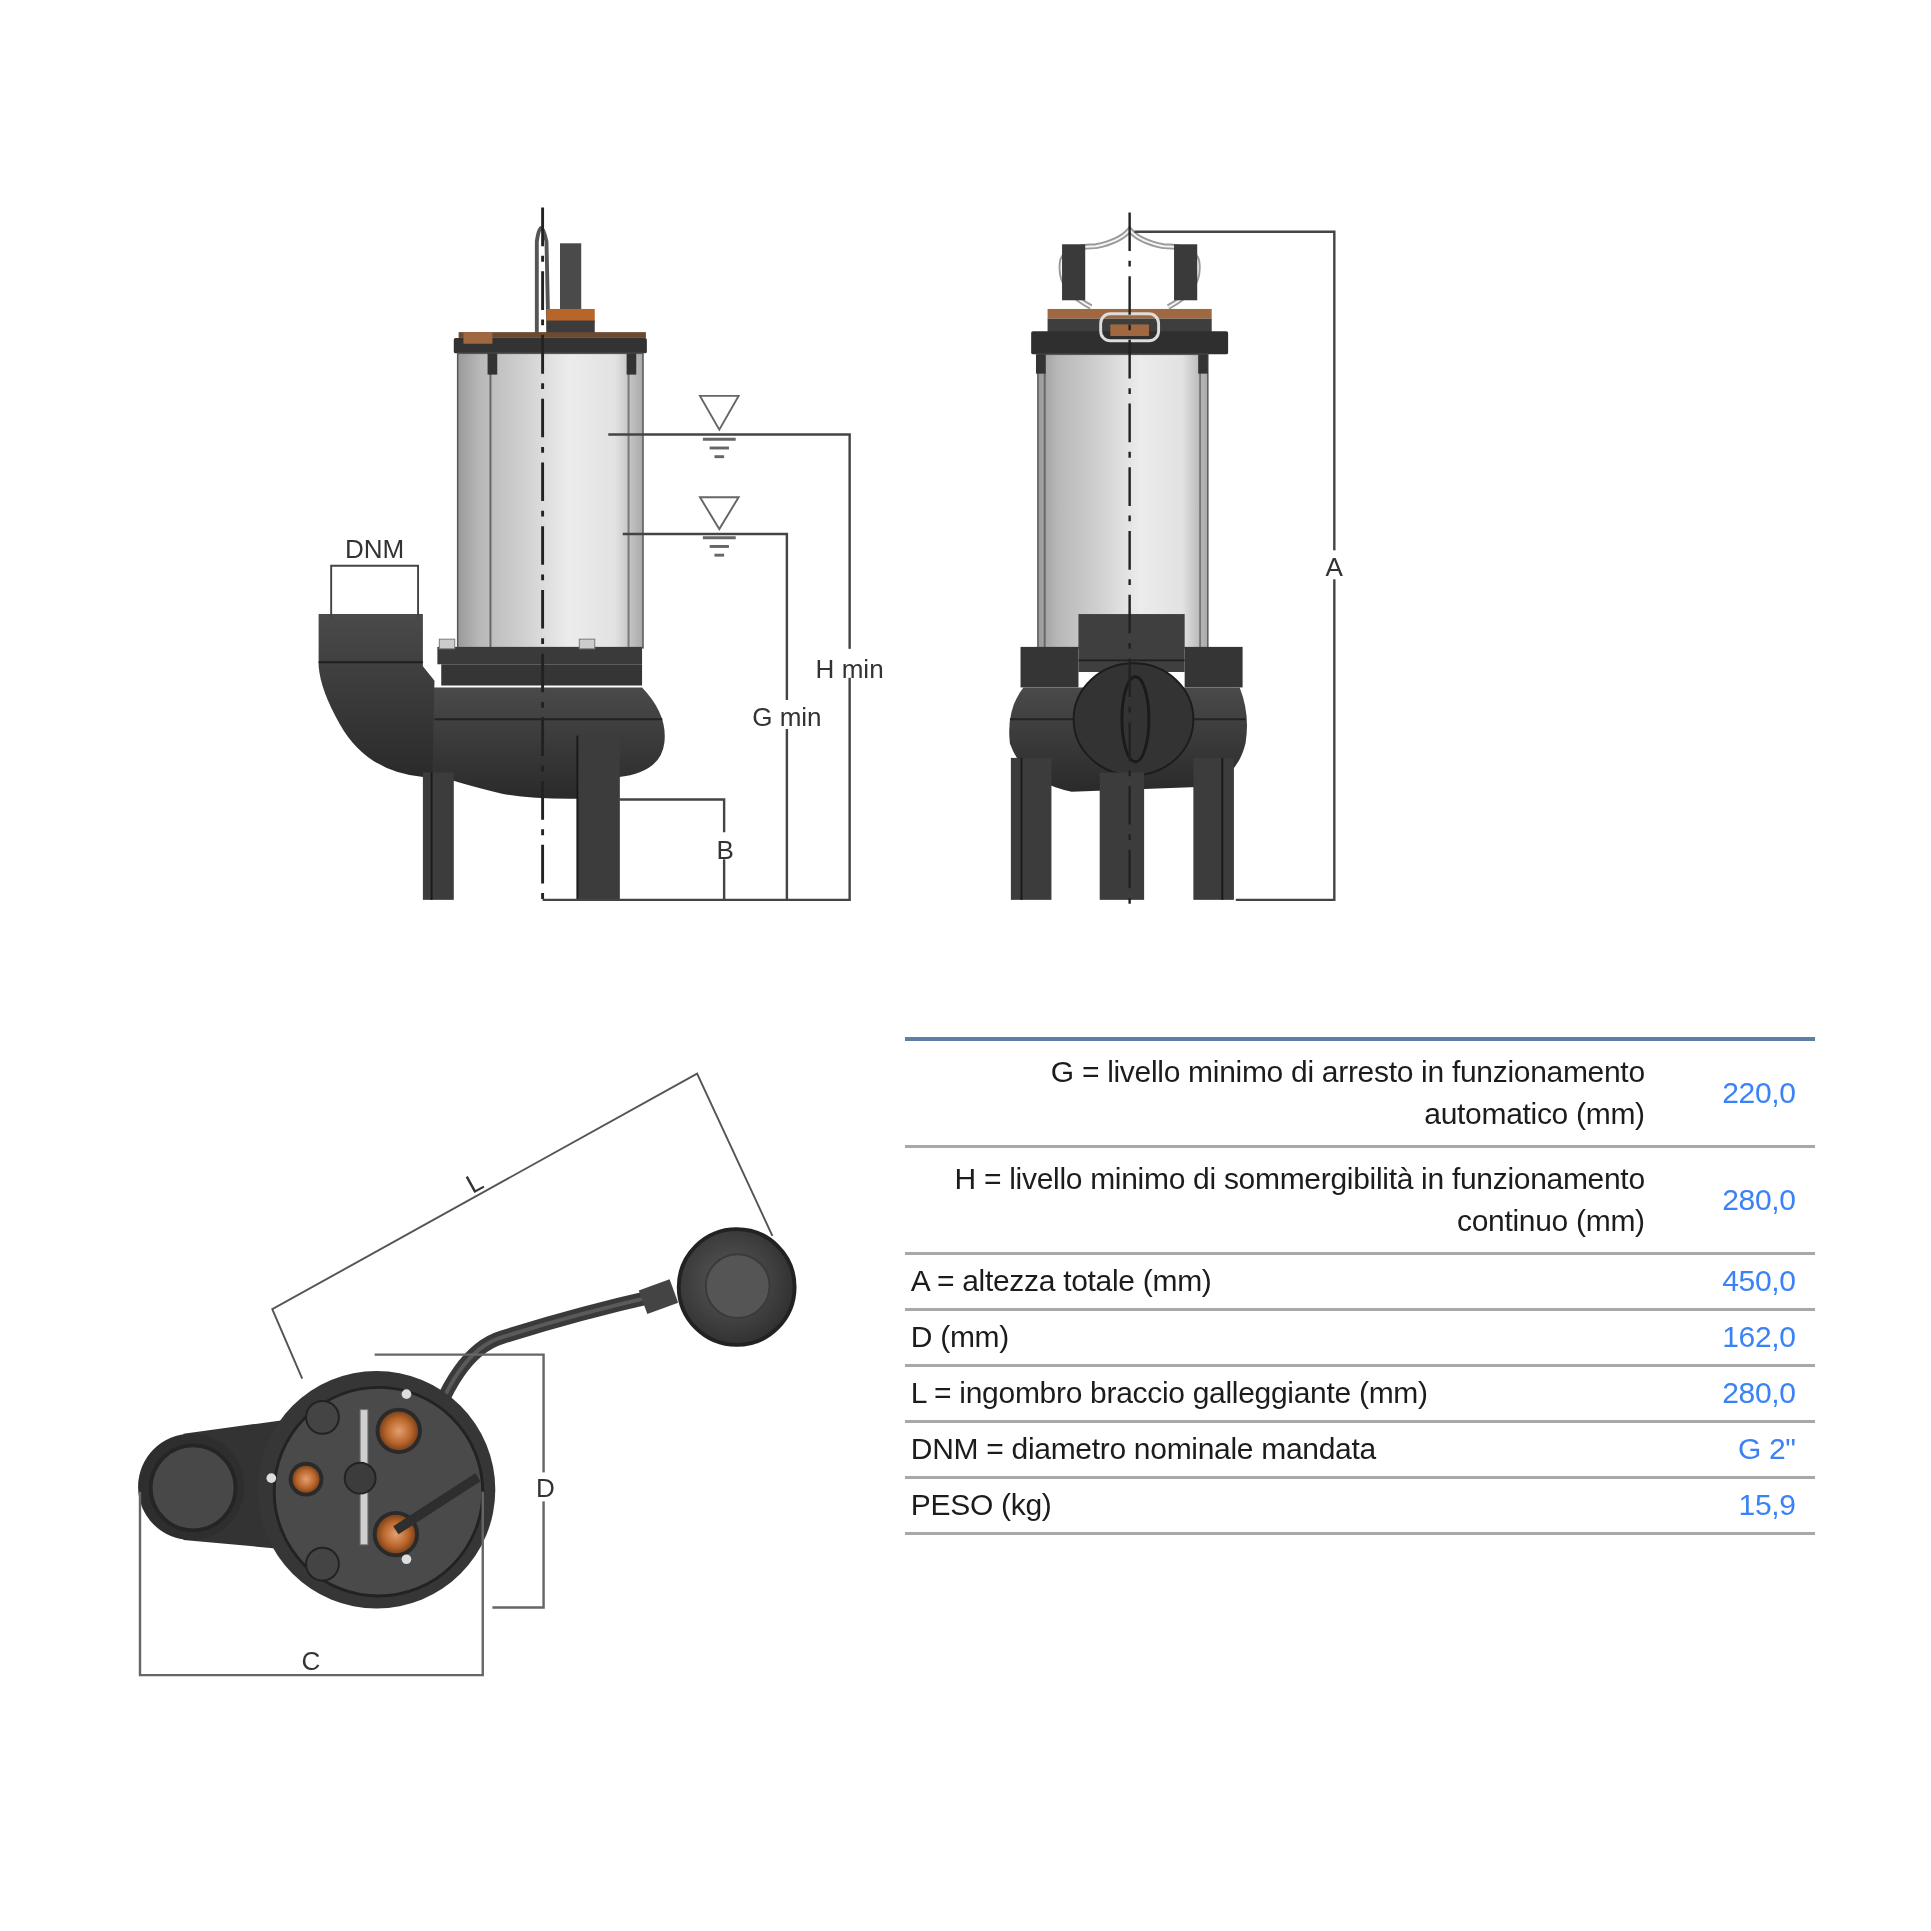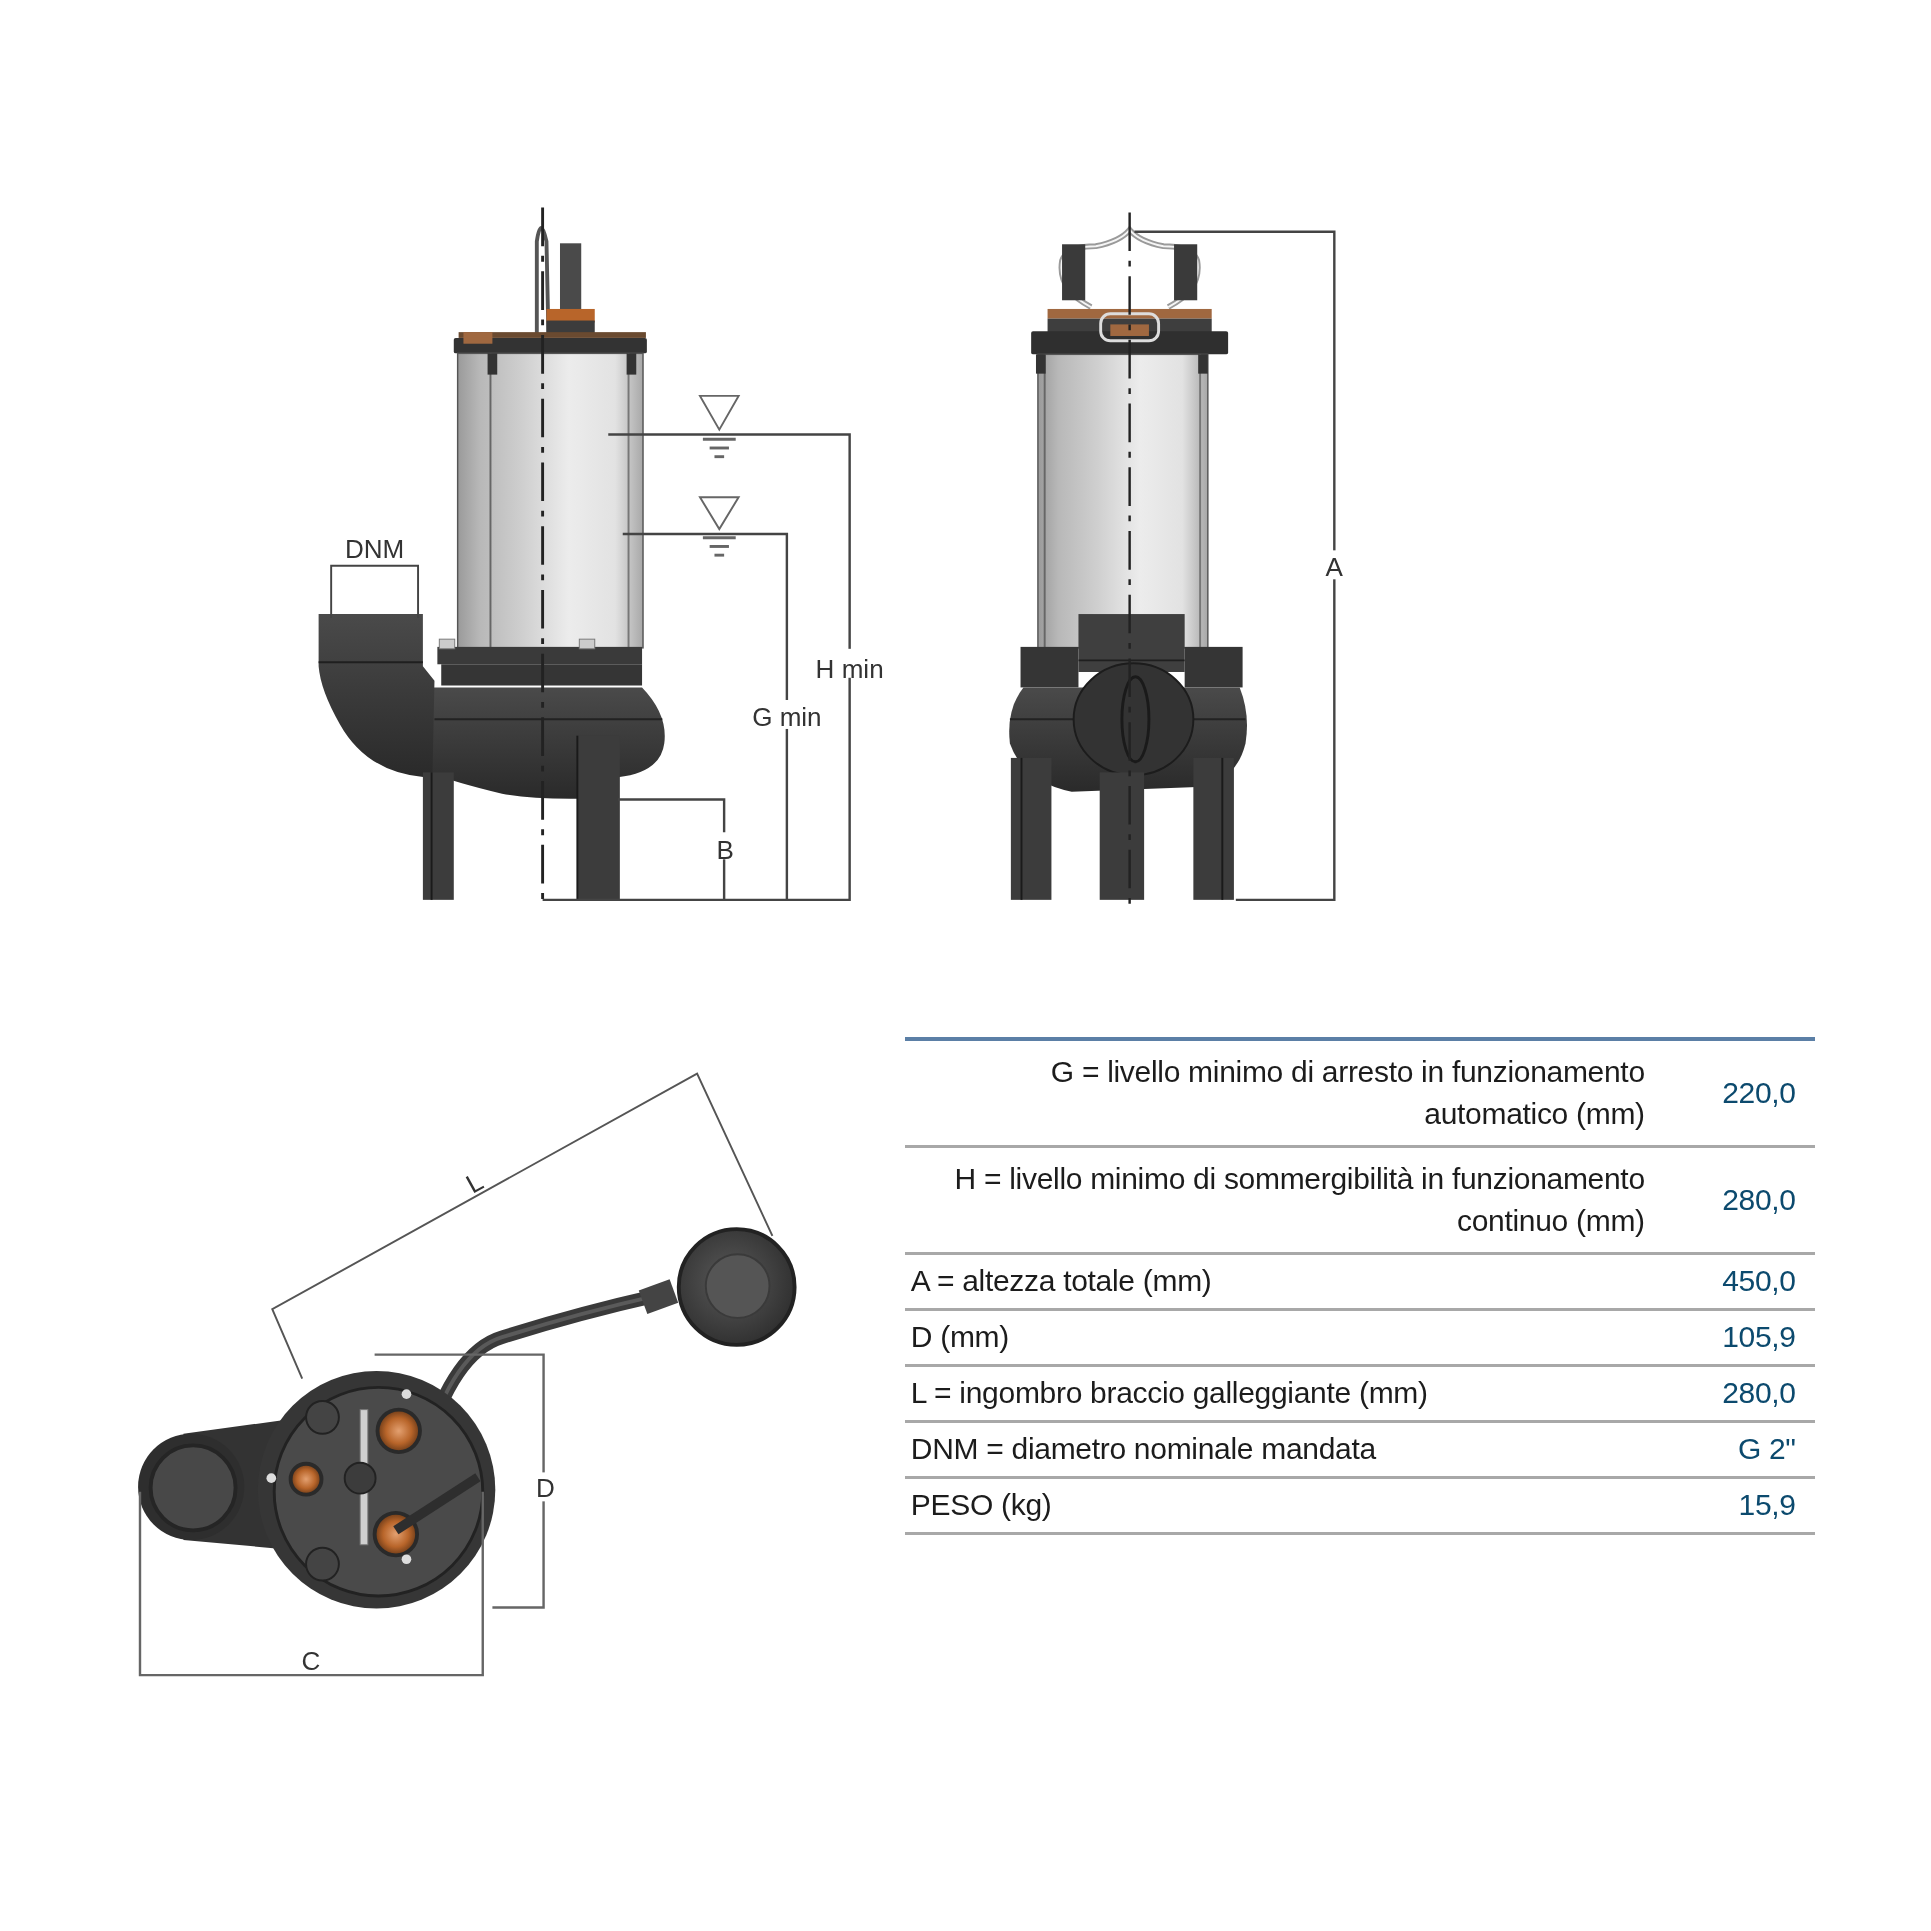--- a/index.html
+++ b/index.html
@@ -6,21 +6,21 @@
   body { width:1931px; height:1931px; position:relative; overflow:hidden;
          font-family:"Liberation Sans", "DejaVu Sans", sans-serif; color:#1a1a1a; }
   .drawing { position:absolute; left:0; top:0; width:1931px; height:1931px; }
   .dim-label { font-family:"Liberation Sans", sans-serif; font-size:27px; fill:#333333; }
   .spec-table { position:absolute; left:905px; top:1037px; width:910px;
                 border-collapse:collapse; font-family:"Liberation Sans", "DejaVu Sans", sans-serif; }
   .spec-table .top-rule { height:3.9px; background:#5b7fa6; }
   .spec-row { display:flex; align-items:center; justify-content:space-between;
               border-bottom:3.9px solid #a8a8a8; padding:0 19.3px 0 5.8px; box-sizing:border-box; }
   .spec-row .label { font-size:30px; line-height:42px; color:#1c1c1c; max-width:734px; letter-spacing:-0.3px;text-align:right; }
-  .spec-row .value { font-size:30px; color:#0c4a6e; white-space:nowrap; letter-spacing:-0.3px; }
+  .spec-row .value { font-size:30px; color:#3b82f6; white-space:nowrap; letter-spacing:-0.3px; }
   .h-2 { height:107px; }
   .h-1 { height:56px; }
 </style>
 </head>
 <body>
 
 <svg class="drawing" viewBox="0 0 2000 2000" xmlns="http://www.w3.org/2000/svg">
   <defs>
     <linearGradient id="motorGrad" x1="0" x2="1" y1="0" y2="0">
       <stop offset="0" stop-color="#9a9a9a"></stop>
@@ -200,21 +200,21 @@
   <div class="spec-row h-2">
     <span class="label">H = livello minimo di sommergibilità in funzionamento continuo (mm)</span>
     <span class="value">280,0</span>
   </div>
   <div class="spec-row h-1">
     <span class="label">A = altezza totale (mm)</span>
     <span class="value">450,0</span>
   </div>
   <div class="spec-row h-1">
     <span class="label">D (mm)</span>
-    <span class="value">105,9</span>
+    <span class="value">162,0</span>
   </div>
   <div class="spec-row h-1">
     <span class="label">L = ingombro braccio galleggiante (mm)</span>
     <span class="value">280,0</span>
   </div>
   <div class="spec-row h-1">
     <span class="label">DNM = diametro nominale mandata</span>
     <span class="value">G 2"</span>
   </div>
   <div class="spec-row h-1">

